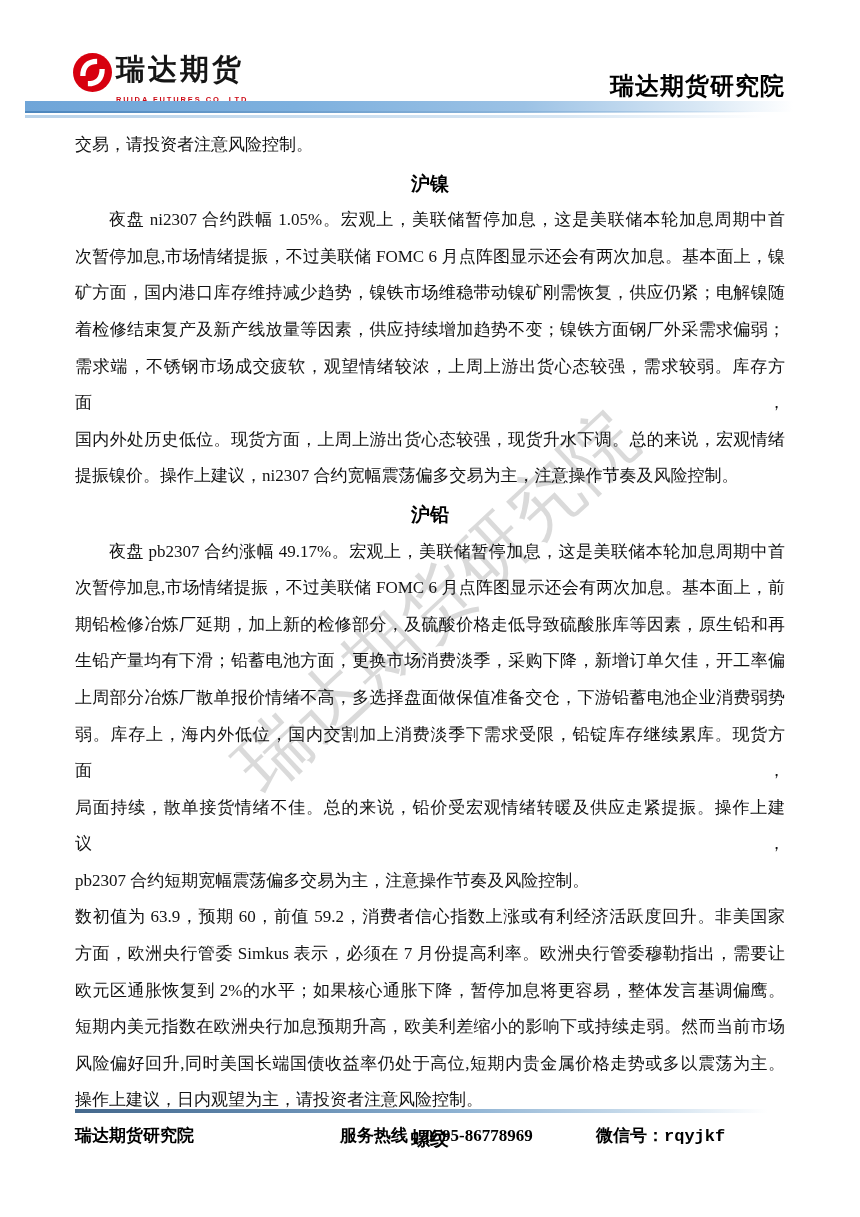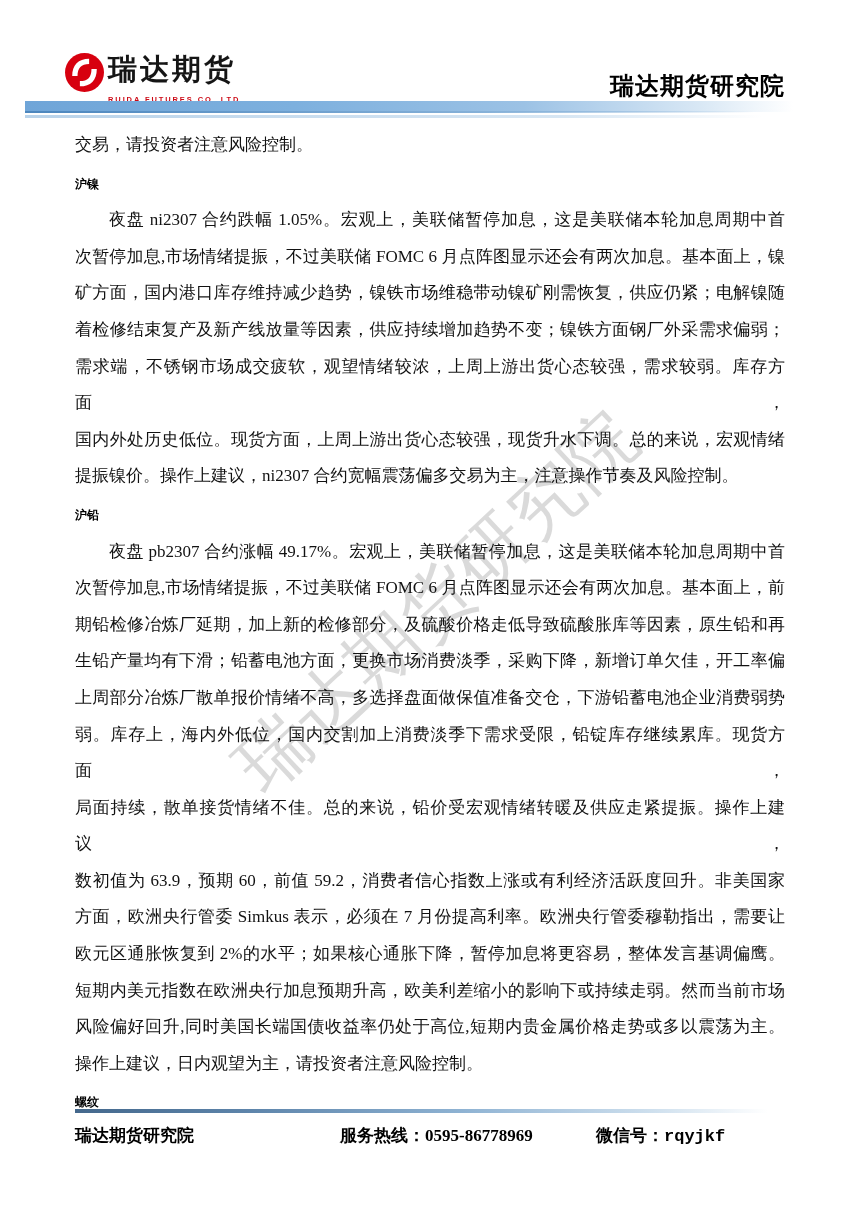--- a/index.html
+++ b/index.html
@@ -3,21 +3,21 @@
 <meta charset="utf-8">
 <style>
   html,body { margin:0; padding:0; background:#ffffff; }
   .page {
     position:relative; width:860px; height:1217px; margin:0 auto;
     background:#ffffff; overflow:hidden;
     font-family:"Liberation Serif","DejaVu Serif",serif; color:#111;
   }
 
   
-  .logo { position:absolute; left:64px; top:52px; display:flex; align-items:flex-start; }
+  .logo { position:absolute; left:72px; top:52px; display:flex; align-items:flex-start; }
   .logo-icon { width:41px; height:41px; display:block; }
   .logo-texts { margin-left:3px; }
   .logo-cn {
     font-family:"Liberation Sans","DejaVu Sans",sans-serif; font-weight:bold;
     font-size:29px; line-height:1; letter-spacing:3px; color:#151515; margin-top:3px;
   }
   .logo-en {
     font-family:"Liberation Sans","DejaVu Sans",sans-serif; font-weight:bold;
     font-size:7.5px; letter-spacing:1.9px; color:#cc0a16; margin-top:11px;
   }
@@ -52,22 +52,22 @@
   
   .content {
     position:absolute; left:75px; top:127px; width:710px; z-index:1;
     font-size:17px; line-height:36.6px; color:#121212;
   }
   .line { text-align:justify; text-align-last:justify; }
   .line.indent { text-indent:2em; }
   .line.last { text-align-last:left; }
   .sec-heading {
     font-family:"Liberation Sans","DejaVu Sans",sans-serif;
-    font-size:12px; font-weight:bold; color:#000;
-    margin:2px 0 0 0; line-height:36.6px; text-align:left;
+    font-size:19px; font-weight:bold; color:#000;
+    margin:2px 0 0 0; line-height:36.6px; text-align:center;
   }
 
   
   .footer-bar {
     position:absolute; left:75px; top:1109px; width:707px; height:4px;
     background:linear-gradient(90deg,#44688c 0%,#5e85ab 25%,#8fb3d3 55%,#cfe0ee 82%,rgba(255,255,255,0) 98%);
   }
   .footer-item {
     position:absolute; top:1124px; font-weight:bold; font-size:17px; color:#000;
     font-family:"Liberation Serif","DejaVu Serif",serif; white-space:nowrap;
@@ -109,20 +109,21 @@
       <div class="line">国内外处历史低位。现货方面，上周上游出货心态较强，现货升水下调。总的来说，宏观情绪</div>
       <div class="line last">提振镍价。操作上建议，ni2307 合约宽幅震荡偏多交易为主，注意操作节奏及风险控制。</div>
       <h2 class="sec-heading">沪铅</h2>
       <div class="line indent">夜盘 pb2307 合约涨幅 49.17%。宏观上，美联储暂停加息，这是美联储本轮加息周期中首</div>
       <div class="line">次暂停加息,市场情绪提振，不过美联储 FOMC 6 月点阵图显示还会有两次加息。基本面上，前</div>
       <div class="line">期铅检修冶炼厂延期，加上新的检修部分，及硫酸价格走低导致硫酸胀库等因素，原生铅和再</div>
       <div class="line">生铅产量均有下滑；铅蓄电池方面，更换市场消费淡季，采购下降，新增订单欠佳，开工率偏</div>
       <div class="line">上周部分冶炼厂散单报价情绪不高，多选择盘面做保值准备交仓，下游铅蓄电池企业消费弱势</div>
       <div class="line">弱。库存上，海内外低位，国内交割加上消费淡季下需求受限，铅锭库存继续累库。现货方面，</div>
       <div class="line">局面持续，散单接货情绪不佳。总的来说，铅价受宏观情绪转暖及供应走紧提振。操作上建议，</div>
+      <div class="line last">pb2307 合约短期宽幅震荡偏多交易为主，注意操作节奏及风险控制。</div>
       <div class="line">数初值为 63.9，预期 60，前值 59.2，消费者信心指数上涨或有利经济活跃度回升。非美国家</div>
       <div class="line">方面，欧洲央行管委 Simkus 表示，必须在 7 月份提高利率。欧洲央行管委穆勒指出，需要让</div>
       <div class="line">欧元区通胀恢复到 2%的水平；如果核心通胀下降，暂停加息将更容易，整体发言基调偏鹰。</div>
       <div class="line">短期内美元指数在欧洲央行加息预期升高，欧美利差缩小的影响下或持续走弱。然而当前市场</div>
       <div class="line">风险偏好回升,同时美国长端国债收益率仍处于高位,短期内贵金属价格走势或多以震荡为主。</div>
       <div class="line last">操作上建议，日内观望为主，请投资者注意风险控制。</div>
       <h2 class="sec-heading">螺纹</h2>
     </div>
 
   <div class="footer-bar"></div>

